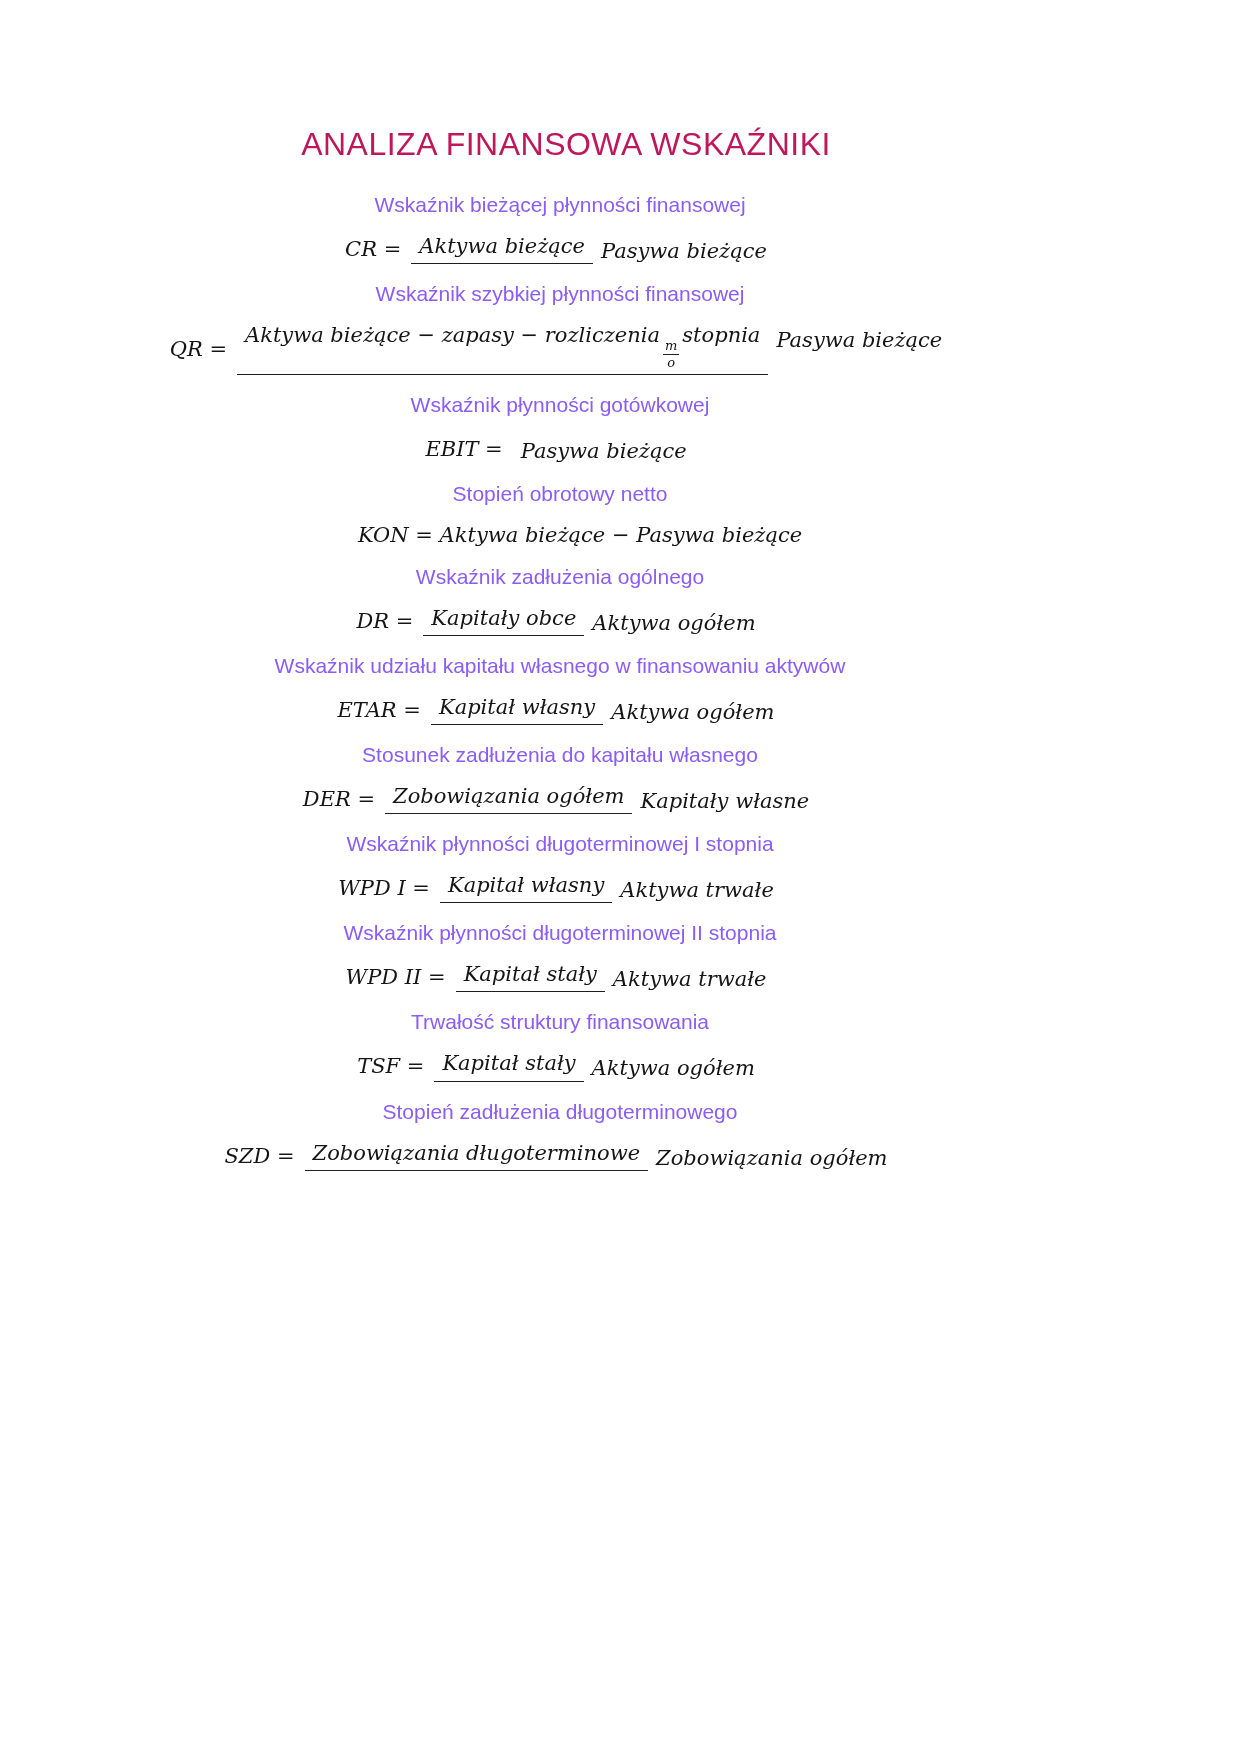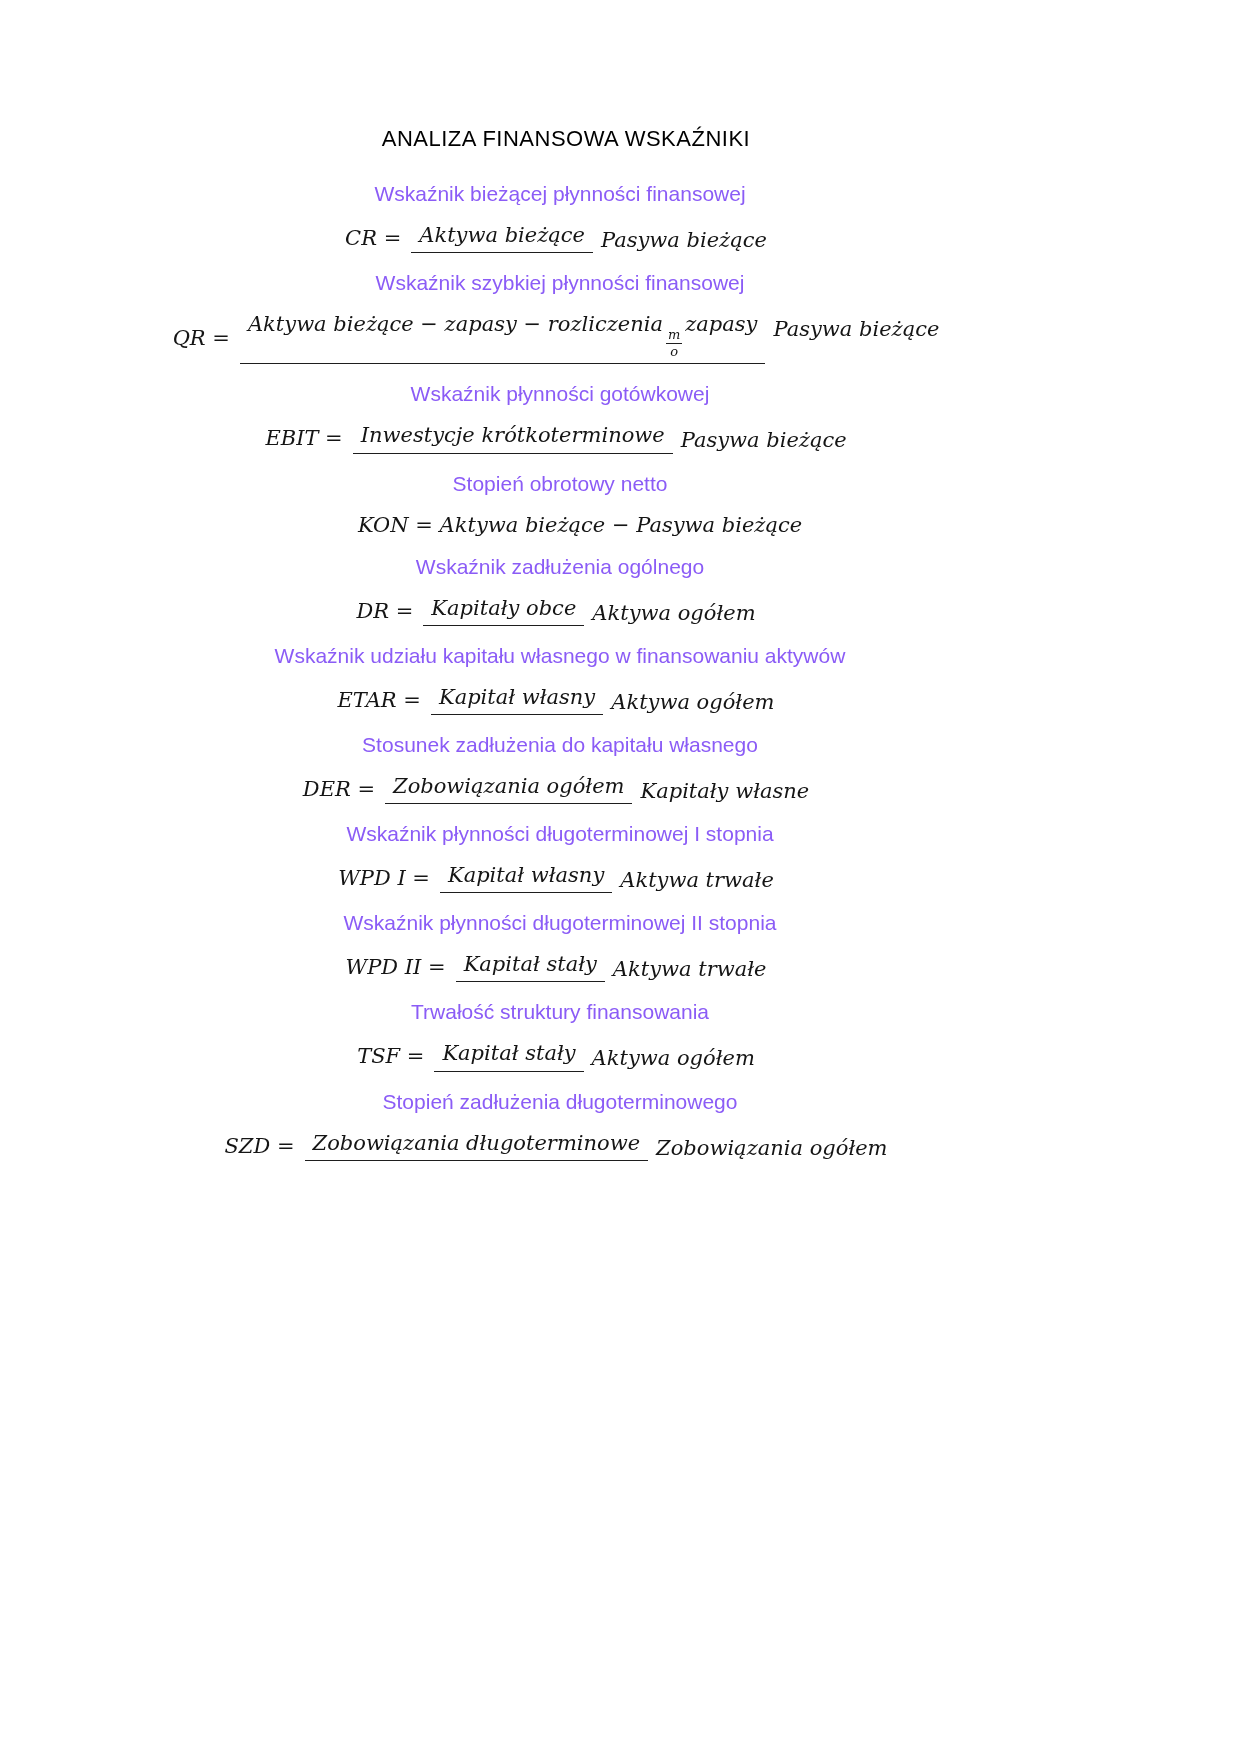--- a/index.html
+++ b/index.html
@@ -14,25 +14,25 @@
     font-family: "Liberation Sans", sans-serif;
     color: #1b1b1b;
     -webkit-font-smoothing: antialiased;
   }
   .page {
     width: 1120px;          
     padding-top: 126px;
     text-align: center;
   }
   .doc-title {
-    font-size: 22px;
+    font-size: 32px;
     font-weight: 400;
     letter-spacing: 0.5px;
     margin: 0 0 30px 12px;
-    color: #000000;
+    color: #be185d;
   }
   .block { margin: 0 0 9px 0; }
   .label {
     font-size: 21px;
     font-weight: 400;
     margin: 0 0 17px 0;
     color: #8b5cf6;
   }
   .formula {
     display: flex;
@@ -96,33 +96,32 @@
 
   <section class="block">
     <p class="label">Wskaźnik szybkiej płynności finansowej</p>
     <div class="formula">
       <span class="lhs">QR =</span>
       <span class="frac">
         <span class="num">
           <span>Aktywa bieżące − zapasy − rozliczenia</span><span class="minifrac">
               <span class="mf-top">m</span>
               <span class="mf-bot">o</span>
-            </span><span>zapasy</span>
+            </span><span>stopnia</span>
         </span>
         <span class="den">Pasywa bieżące</span>
       </span>
     </div>
   </section>
 
   <section class="block">
     <p class="label">Wskaźnik płynności gotówkowej</p>
     <div class="formula">
       <span class="lhs">EBIT =</span>
       <span class="frac">
-        <span class="num">Inwestycje krótkoterminowe</span>
         <span class="den">Pasywa bieżące</span>
       </span>
     </div>
   </section>
 
   <section class="block">
     <p class="label">Stopień obrotowy netto</p>
     <div class="formula">
       <span class="inline-eq">KON = Aktywa bieżące − Pasywa bieżące</span>
     </div>

